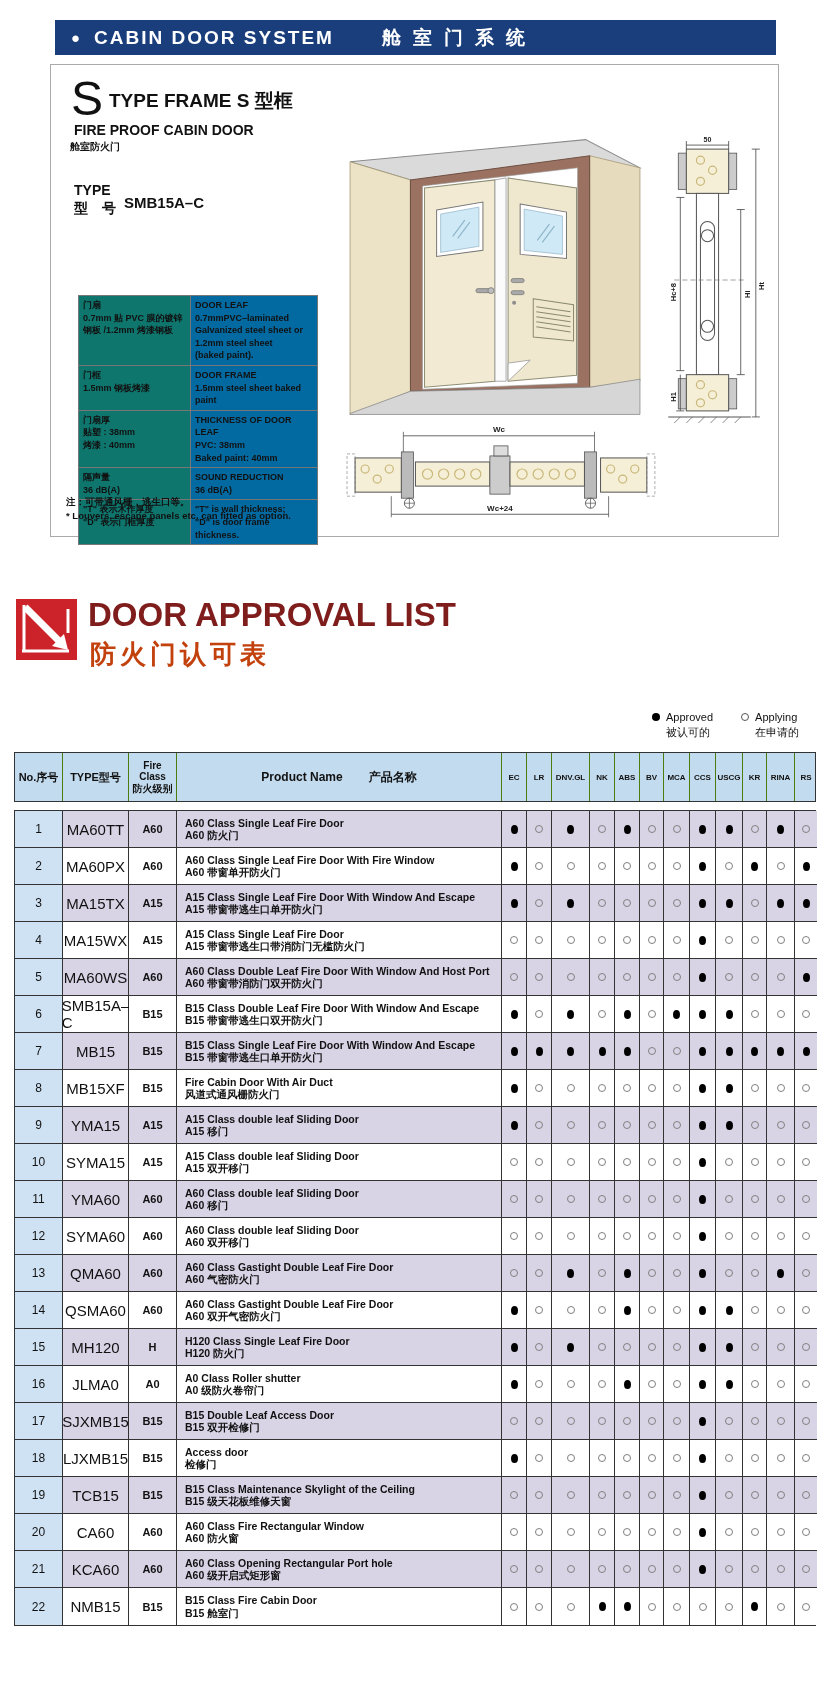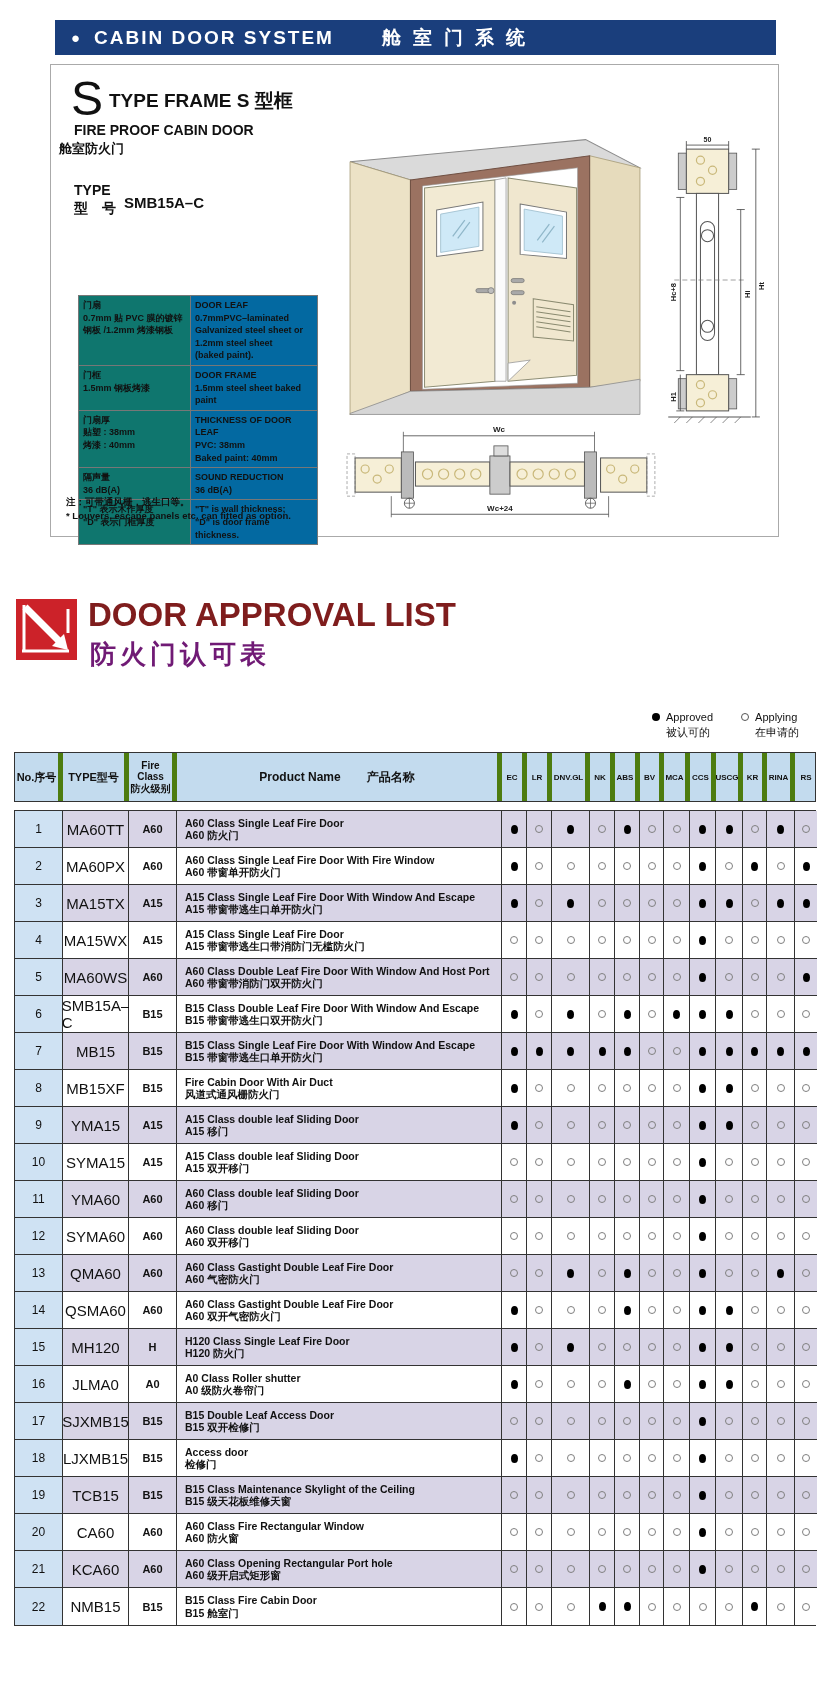--- a/index.html
+++ b/index.html
@@ -21,61 +21,61 @@
 
   
   .frame-box {
     position:absolute; left:50px; top:64px; width:729px; height:473px;
     border:1px solid #aaa; background:#fff; box-sizing:border-box;
   }
   .s-heading { position:absolute; left:20px; top:10px; white-space:nowrap; }
   .bigS { font-size:48px; font-weight:500; line-height:1; vertical-align:-8px; }
   .s-rest { font-size:19px; font-weight:700; margin-left:6px; }
   .fireproof-en { position:absolute; left:23px; top:57px; font-size:14px; font-weight:700; }
-  .fireproof-zh { position:absolute; left:8px; top:75px; font-size:13px; font-weight:700; }
+  .fireproof-zh { position:absolute; left:19px; top:75px; font-size:10px; font-weight:700; }
   .type-block { position:absolute; left:23px; top:116px; display:flex; align-items:center; }
   .type-labels { font-size:14px; font-weight:700; line-height:1.3; white-space:pre-line; }
   .type-value { font-size:15px; font-weight:700; margin-left:8px; margin-top:6px; }
   .spec-title { position:absolute; left:23px; top:190px; font-size:14px; font-weight:700; line-height:1.35; white-space:pre-line; }
   .spec-table { position:absolute; left:27px; top:230px; width:240px; border:1px solid #777; box-sizing:border-box; }
   .spec-row { display:grid; grid-template-columns:112px 126px; }
   .spec-row + .spec-row .spec-cell { border-top:1px solid #777; }
   .spec-cell { font-size:9px; font-weight:700; line-height:1.4; padding:3px 4px; white-space:pre-line; box-sizing:border-box; }
   .spec-zh { background:#0f766e; border-right:1px solid #777; }
   .spec-en { background:#0369a1; }
   .note { position:absolute; left:15px; top:430px; font-size:9.5px; font-weight:700; line-height:1.45; }
 
   .door-illu { position:absolute; left:293px; top:62px; width:302px; height:288px; }
   .vsec { position:absolute; left:598px; top:68px; width:118px; height:292px; }
   .hsec { position:absolute; left:292px; top:352px; width:332px; height:102px; }
 
   
   .appr-logo { position:absolute; left:16px; top:599px; width:61px; height:61px; }
   .appr-title { position:absolute; left:88px; top:596px; font-size:33px; font-weight:700; color:#7f1d1d; white-space:nowrap; }
-  .appr-sub { position:absolute; left:90px; top:637px; font-size:26px; font-weight:700; color:#701a75; letter-spacing:4px; white-space:nowrap; }
+  .appr-sub { position:absolute; left:90px; top:637px; font-size:26px; font-weight:700; color:#c2410c; letter-spacing:4px; white-space:nowrap; }
 
   
   .legend { position:absolute; left:648px; top:710px; display:flex; gap:24px; }
   .legend-item { display:grid; grid-template-columns:15px auto; column-gap:3px; font-size:11px; line-height:1.35; }
   .ldot { align-self:center; justify-self:center; grid-row:1; }
   .ldot.f { width:8px; height:8px; background:#000; border-radius:50%; }
   .ldot.o { width:8px; height:8px; border:1px solid #555; border-radius:50%; box-sizing:border-box; }
   .legend-en { grid-column:2; }
   .legend-zh { grid-column:2; }
 
   
   .appr-table {
     position:absolute; left:14px; top:752px; width:802px;
     --cols:48px 66px 48px 325px 25px 25px 38px 25px 25px 24px 26px 26px 27px 24px 28px 22px;
   }
   .thead {
     display:grid; grid-template-columns:var(--cols);
     background:#c3dbee; border:1px solid #333; box-sizing:border-box; height:50px;
   }
-  .thead .cell { display:flex; align-items:center; justify-content:center; text-align:center; font-weight:700; border-right:5px solid #4d7c0f; box-sizing:border-box; }
+  .thead .cell { display:flex; align-items:center; justify-content:center; text-align:center; font-weight:700; border-right:1px solid #4d7c0f; box-sizing:border-box; }
   .thead .cell:last-child { border-right:none; }
   .h-no, .h-type { font-size:11px; }
   .h-fire { font-size:10px; line-height:1.12; white-space:pre-line; }
   .h-prod { font-size:12px; gap:26px; }
   .soc-h { font-size:8px; padding:0 1px; }
   .tbody { position:absolute; left:0; top:58px; width:802px; border:1px solid #333; box-sizing:border-box; background:#fff; }
   .trow { display:grid; grid-template-columns:var(--cols); height:37px; }
   .trow .cell { display:flex; align-items:center; justify-content:center; border-right:1px solid #333; box-sizing:border-box; background:#fff; }
   .trow .cell:last-child { border-right:none; }
   .trow:not(:last-child) .cell { border-bottom:1px solid #333; }

